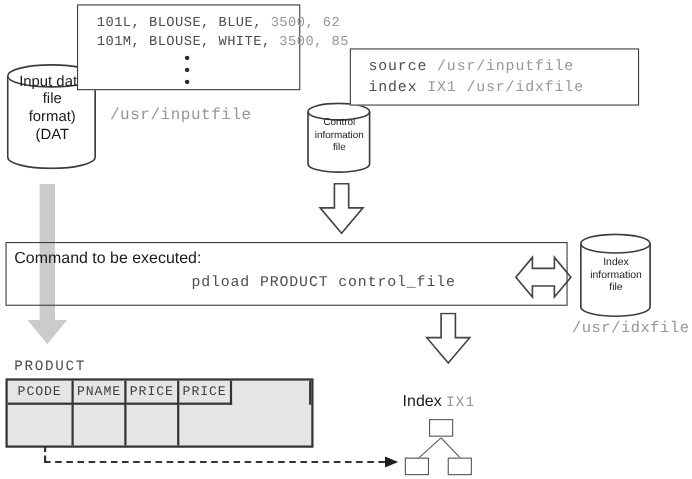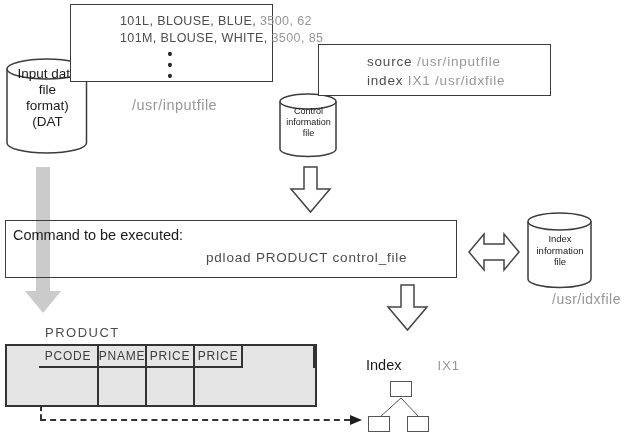--- a/index.html
+++ b/index.html
@@ -2,21 +2,21 @@
 <html><head>
 <meta charset="utf-8">
 <style>
   html,body { margin:0; padding:0; background:#fff; }
   .stage {
     position:relative; width:629px; height:435px; background:#ffffff;
     font-family:"Liberation Sans", sans-serif; overflow:hidden;
     color:#1a1a1a;
   }
   .abs { position:absolute; }
-  .mono { font-family:Liberation Sans, sans-serif;padding-left:32px; }
+  .mono { font-family:Liberation Mono, monospace; }
   .muted { color:#979797; }
   .darkmono { color:#4d4d4d; }
 
   
   .outline-box {
     position:absolute; border:1.5px solid #3c3c3c; background:#ffffff;
     box-sizing:border-box;
   }
   .transparent-box {
     position:absolute; border:1.5px solid #3c3c3c; background:transparent;
@@ -29,29 +29,29 @@
     margin:0; padding-left:17px; font-size:12.5px; line-height:16.5px;
     letter-spacing:0.4px; white-space:nowrap;
   }
   #data-box .line:first-child { padding-top:8px; }
   .vdots {
     position:absolute; left:84px; top:44px; width:30px; text-align:center;
     font-size:14px; font-weight:bold; line-height:11px; color:#2a2a2a;
   }
 
   
-  #source-box { left:318px; top:44px; width:233px; height:52px; z-index:2; }
+  #source-box { left:318px; top:44px; width:263px; height:52px; z-index:2; }
   #source-box .line {
     margin:0; padding-left:16px; font-size:13.5px; line-height:19px;
     letter-spacing:0.8px; white-space:nowrap; color:#4d4d4d;
   }
   #source-box .line:first-child { padding-top:7px; }
 
   
-  #command-box { left:5px; top:220px; width:452px; height:58px; }
+  #command-box { left:5px; top:220px; width:511px; height:58px; }
   #command-box .title { margin:0; padding:6px 0 0 7px; font-size:14.5px; }
   #command-box .cmd {
     position:absolute; left:168px; top:29px; font-size:13.5px;
     letter-spacing:0.8px; white-space:nowrap;
   }
 
   
   svg.cyl { position:absolute; z-index:1; }
   .cyl-label { position:absolute; text-align:center; z-index:1; }
   #input-cyl-label { left:6px; top:66px; width:83px; font-size:13.5px; line-height:16px; }

